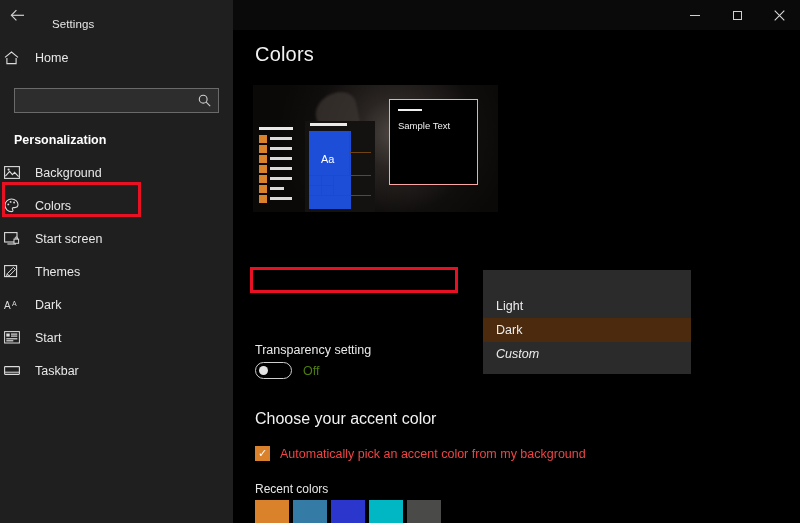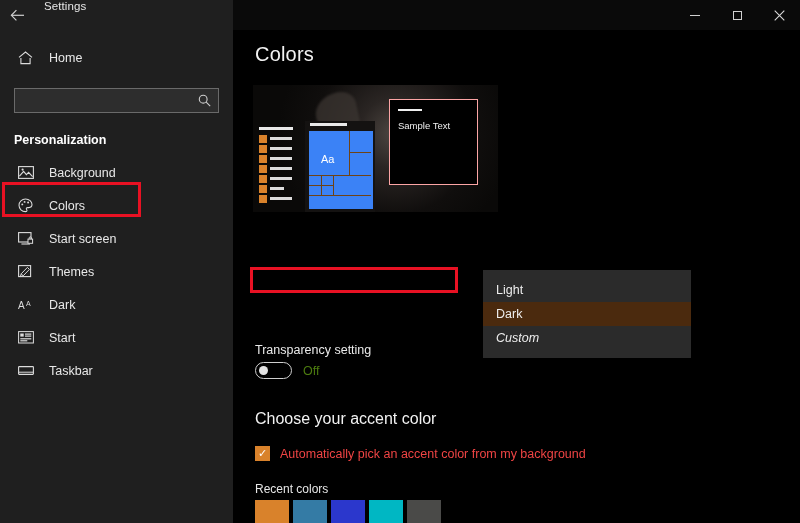--- a/index.html
+++ b/index.html
@@ -30,22 +30,23 @@
     width: 800px;
     height: 30px;
     background: #191919;
     display: flex;
     align-items: center;
   }
   .titlebar-left {
     width: 233px;
     height: 30px;
     display: flex;
-    align-items: flex-start;
+    align-items: flex-end;
     background: #1f1f1f;
+    gap: 8px;
   }
   .back-btn {
     width: 34px;
     height: 30px;
     display: flex;
     align-items: center;
     justify-content: center;
     color: #cfcfcf;
     font-size: 13px;
     line-height: 1;
@@ -88,21 +89,21 @@
     position: absolute;
     top: 30px; left: 0;
     width: 233px;
     height: 493px;
     background: #1f1f1f;
   }
   .nav-row {
     height: 33px;
     display: flex;
     align-items: center;
-    padding-left: 18px;
+    padding-left: 4px;
     box-sizing: border-box;
   }
   .nav-row .ic {
     width: 20px;
     height: 16px;
     display: flex;
     align-items: center;
     justify-content: flex-start;
     color: #dcdcdc;
     flex: none;
@@ -240,22 +241,22 @@
   }
   .tiles .topbar {
     position: absolute;
     left: 5px; top: 2px;
     width: 37px; height: 3px;
     background: #e9e9e9;
   }
   .tiles .grid {
     position: absolute;
     left: 4px; top: 10px;
-    width: 64px; height: 78px;
-    background: #3b82f6;
+    width: 42px; height: 78px;
+    background: #1d4ed8;
   }
   .tiles .sep { position: absolute; background: #6f4315; }
   .tiles .aa {
     position: absolute;
     left: 12px; top: 22px;
     color: #fff;
     font-size: 11px;
   }
   
   .samplewin {
@@ -325,21 +326,21 @@
   .dd-item {
     height: 24px;
     display: flex;
     align-items: center;
     padding-left: 13px;
     font-size: 12.5px;
     color: #ededed;
     box-sizing: border-box;
   }
   .dd-item.selected { background: #4b2a0e; }
-  .dd-item.first { margin-top: 8px; }
+  .dd-item.first { margin-top: 24px; }
   .dd-item.last { margin-bottom: 8px; font-style: italic; }
 
   
   .accent-title {
     position: absolute;
     left: 22px; top: 380px;
     font-size: 16px;
     color: #f2f2f2;
   }
   .check-row {

